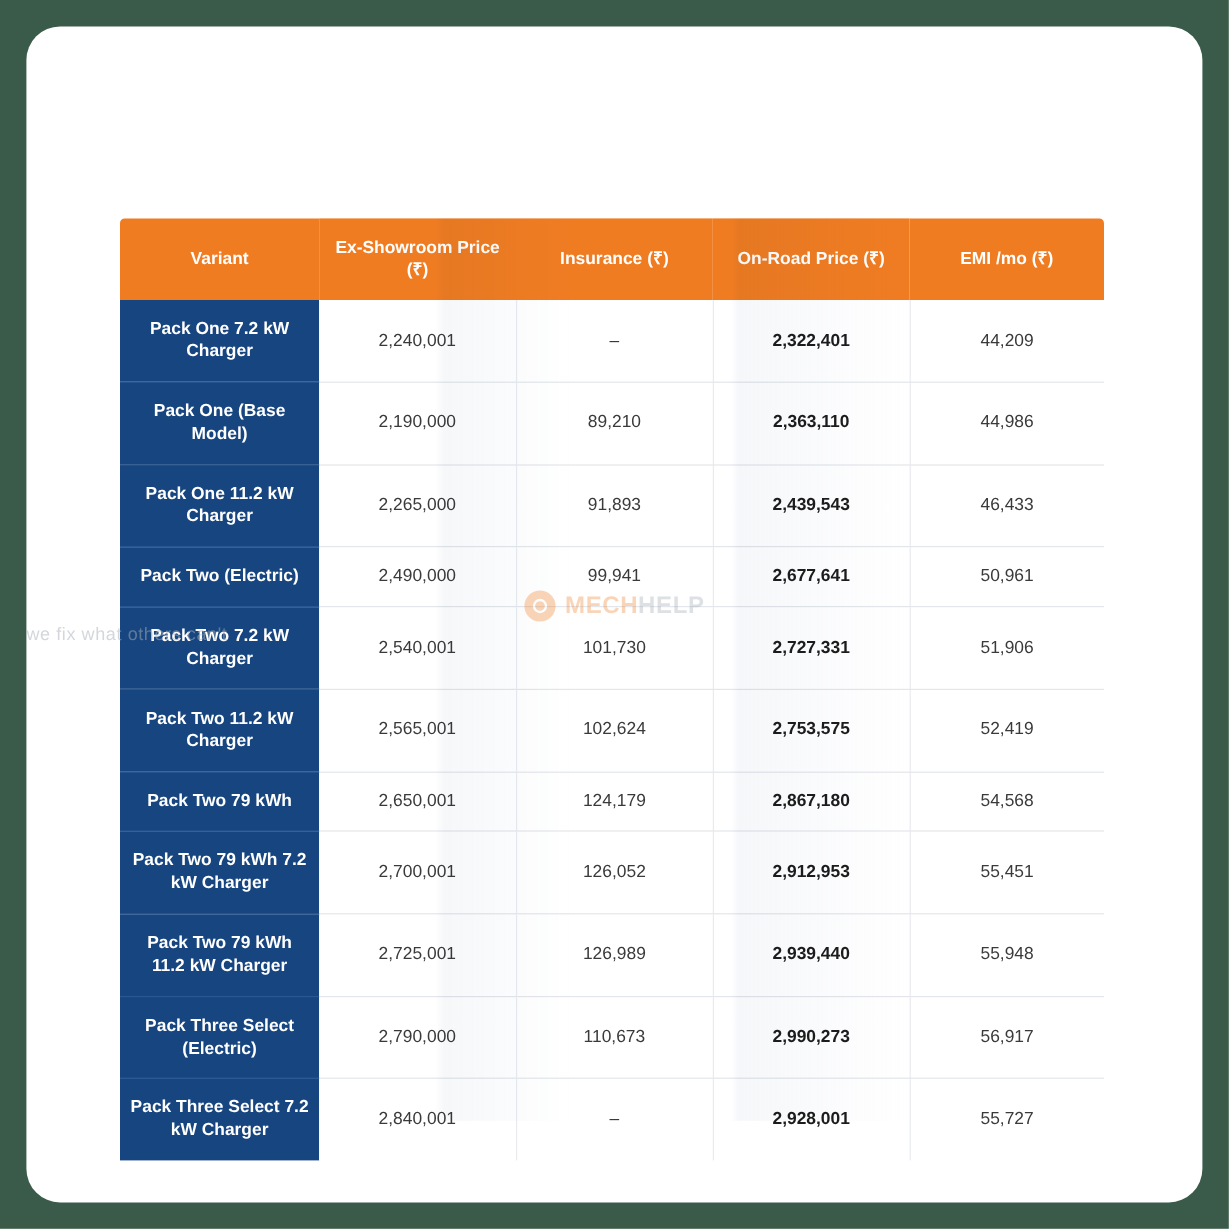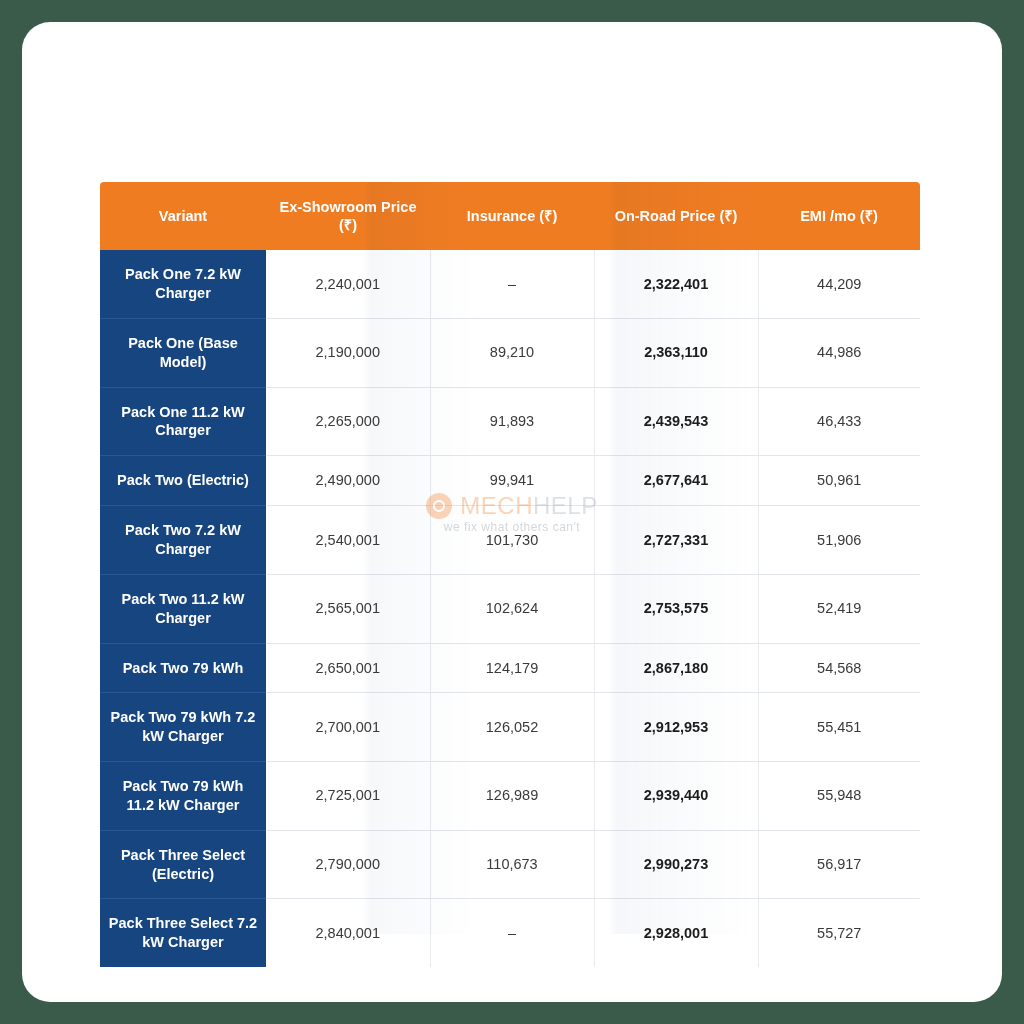--- a/index.html
+++ b/index.html
@@ -131,33 +131,32 @@
     position: absolute;
     left: 7px;
     top: 7px;
     width: 12px;
     height: 12px;
     border: 2.5px solid #ffffff;
     border-radius: 50%;
     box-sizing: border-box;
   }
   .wm-text {
-    font-size: 24px;
-    font-weight: normal;
+    font-size: 20px;
+    font-weight: bold;
     letter-spacing: 0.5px;
     color: #9aa3ad;
   }
   .wm-text .orange { color: #f07c22; }
   .wm-sub {
     position: absolute;
     top: 498px;
     left: 0;
     right: 0;
-    text-align: center;
-    font-size: 12px;
+    font-size: 15px;
     color: #a8b0b8;
     letter-spacing: 0.5px;
     pointer-events: none;
     opacity: 0.5;
   }
 </style>
 </head>
 <body>
 
 <div class="card">

